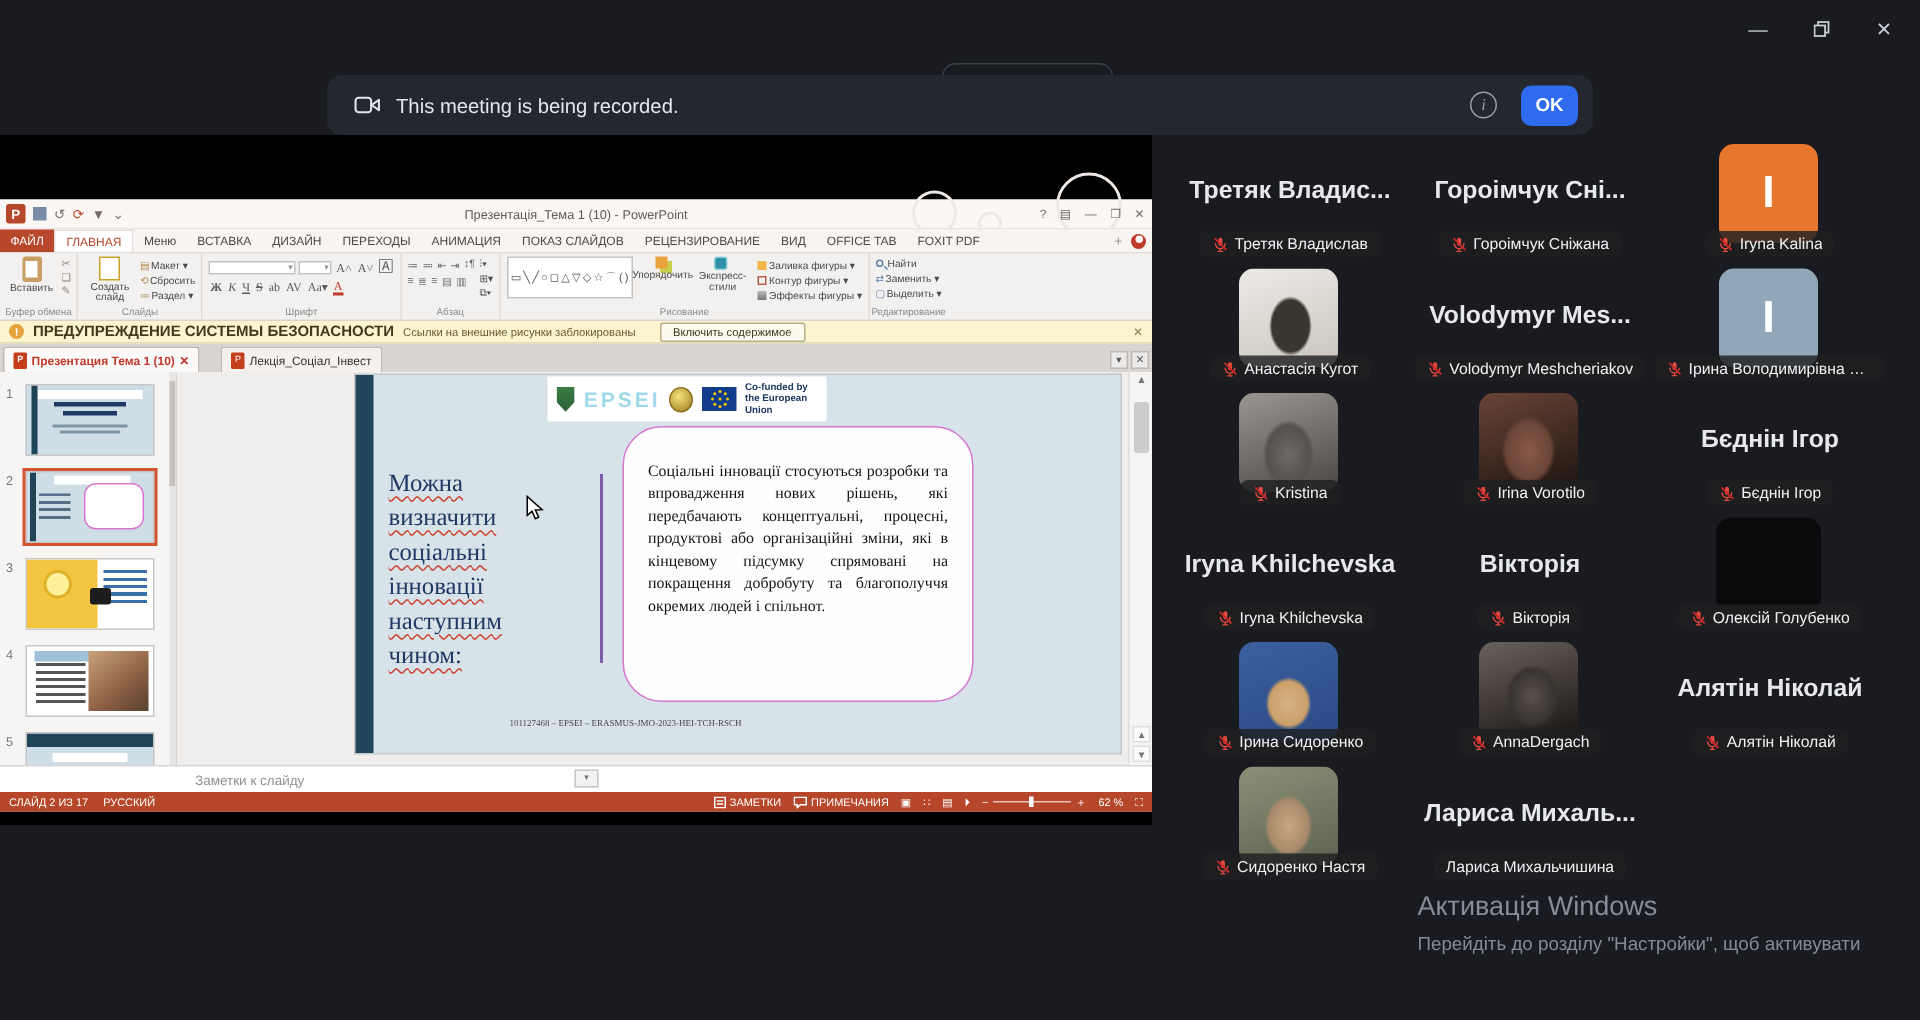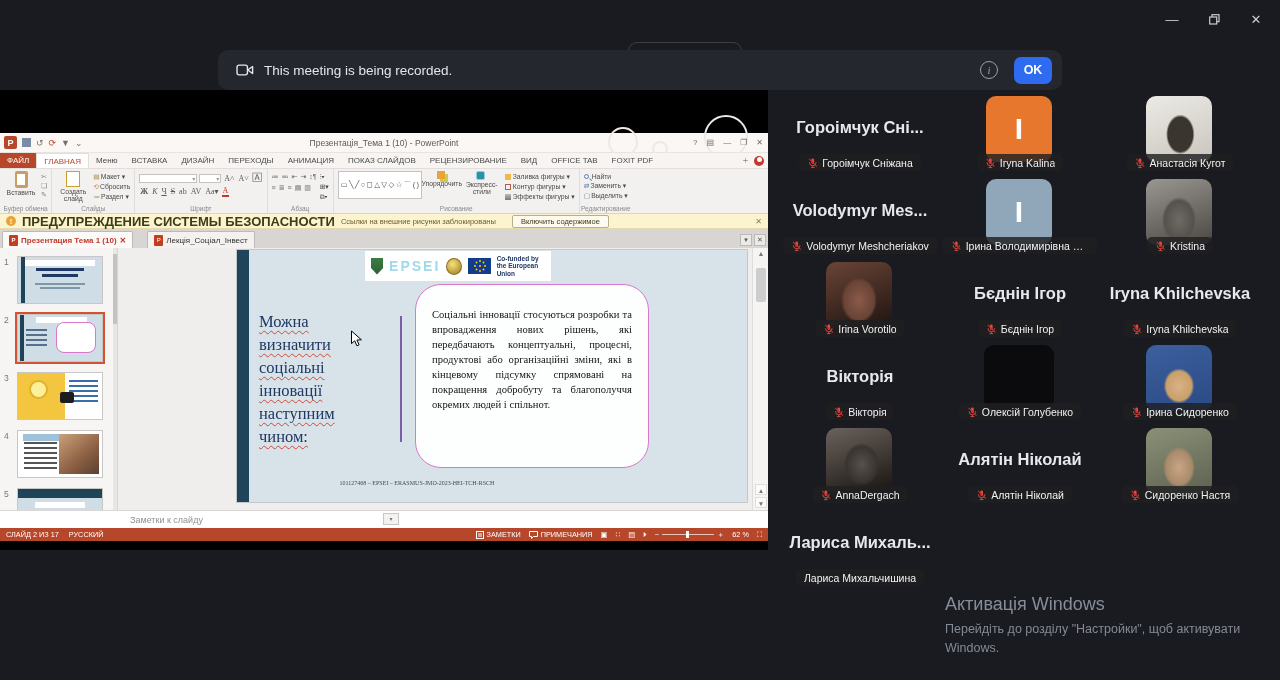--- a/index.html
+++ b/index.html
@@ -73,21 +73,21 @@
   .chip{display:inline-block;width:6px;height:6px;margin-right:2px;vertical-align:middle}
   .chip.fill{background:#f3b84c}.chip.outline{border:1.5px solid #b85c4a}.chip.fx{background:linear-gradient(#bbb,#777)}
   .arr-icon{display:inline-block;width:8px;height:8px;background:#e8a33d;box-shadow:3px 3px 0 #c9cf4a;margin-right:2px;vertical-align:middle}
   .qs-icon{display:inline-block;width:9px;height:9px;background:#2e8fa6;border:1.5px solid #8fd0de;border-radius:2px;margin-right:2px;vertical-align:middle}
   .lens{display:inline-block;width:5px;height:5px;border:1.3px solid #5b7fae;border-radius:50%;position:relative;margin-right:3px}
   .lens:after{content:"";position:absolute;left:4px;top:4px;width:3px;height:1.3px;background:#5b7fae;transform:rotate(45deg)}
 
   
   .secbar{height:15px;background:#fbf4ce;display:flex;align-items:center;gap:6px;padding:0 6px;border-bottom:1px solid #e5dcae}
   .secbar .warn{width:10px;height:10px;border-radius:50%;background:#e7a33d;color:#fff;font-weight:bold;font-size:7.5px;display:flex;align-items:center;justify-content:center}
-  .secbar .st{font-weight:bold;font-size:13px;color:#3f3a1a}
+  .secbar .st{font-weight:bold;font-size:10px;color:#3f3a1a}
   .secbar .sm{font-size:7.5px;color:#6a5b2f}
   .secbar .sbtn{font-size:7.5px;border:1px solid #b9b08a;background:#fdfaef;padding:1px 8px;border-radius:2px;color:#3f3a1a;margin-left:10px}
   .secbar .sx{margin-left:auto;color:#8a7d4f;font-size:8px}
 
   
   .doctabs{height:19px;background:#d8d5d3;display:flex;align-items:flex-end;gap:14px;padding:2px 2px 0 2px}
   .dtab{height:17px;background:#f4f1ef;border:1px solid #bdb9b6;border-bottom:none;display:flex;align-items:center;gap:3px;padding:0 6px;font-size:8px;color:#333;border-radius:2px 2px 0 0}
   .dtab .ppfile{width:9px;height:11px;background:#c43e1c;color:#fff;font-size:6px;display:flex;align-items:center;justify-content:center;border-radius:1px}
   .dtab.active{background:#fbfaf9;color:#c0392b;font-weight:bold}
   .dtab.active .tx{color:#c0392b}
@@ -520,20 +520,32 @@
         </span>
         <span>62 %</span>
         <span>⛶</span>
       </div>
     </div>
   </div>
 </div>
 
 <div class="pgrid">
     <div class="tile">
+      <div class="big-name">Третяк Владис...</div>
+      <div class="name-pill">
+        <svg width="11" height="12" viewBox="0 0 24 24">
+          <path d="M12 2a3 3 0 0 1 3 3v6a3 3 0 0 1-6 0V5a3 3 0 0 1 3-3z" fill="#e04a3f"></path>
+          <path d="M5 10v1a7 7 0 0 0 14 0v-1" stroke="#e04a3f" stroke-width="2" fill="none"></path>
+          <path d="M12 18v4M8 22h8" stroke="#e04a3f" stroke-width="2"></path>
+          <path d="M4 3l17 17" stroke="#c62828" stroke-width="2.6"></path>
+        </svg>
+        <span>Третяк Владислав</span>
+      </div>
+    </div>
+    <div class="tile">
       <div class="big-name">Гороімчук Сні...</div>
       <div class="name-pill">
         <svg width="11" height="12" viewBox="0 0 24 24">
           <path d="M12 2a3 3 0 0 1 3 3v6a3 3 0 0 1-6 0V5a3 3 0 0 1 3-3z" fill="#e04a3f"></path>
           <path d="M5 10v1a7 7 0 0 0 14 0v-1" stroke="#e04a3f" stroke-width="2" fill="none"></path>
           <path d="M12 18v4M8 22h8" stroke="#e04a3f" stroke-width="2"></path>
           <path d="M4 3l17 17" stroke="#c62828" stroke-width="2.6"></path>
         </svg>
         <span>Гороімчук Сніжана</span>
       </div>
@@ -711,15 +723,14 @@
       <div class="name-pill">
         <span>Лариса Михальчишина</span>
       </div>
     </div>
   </div>
 
 <div class="winact">
   <div class="wa-t">Активація Windows</div>
   <div class="wa-l">
     <div>Перейдіть до розділу "Настройки", щоб активувати</div>
-    <div>Windows.</div>
   </div>
 </div>
 
 </body></html>

